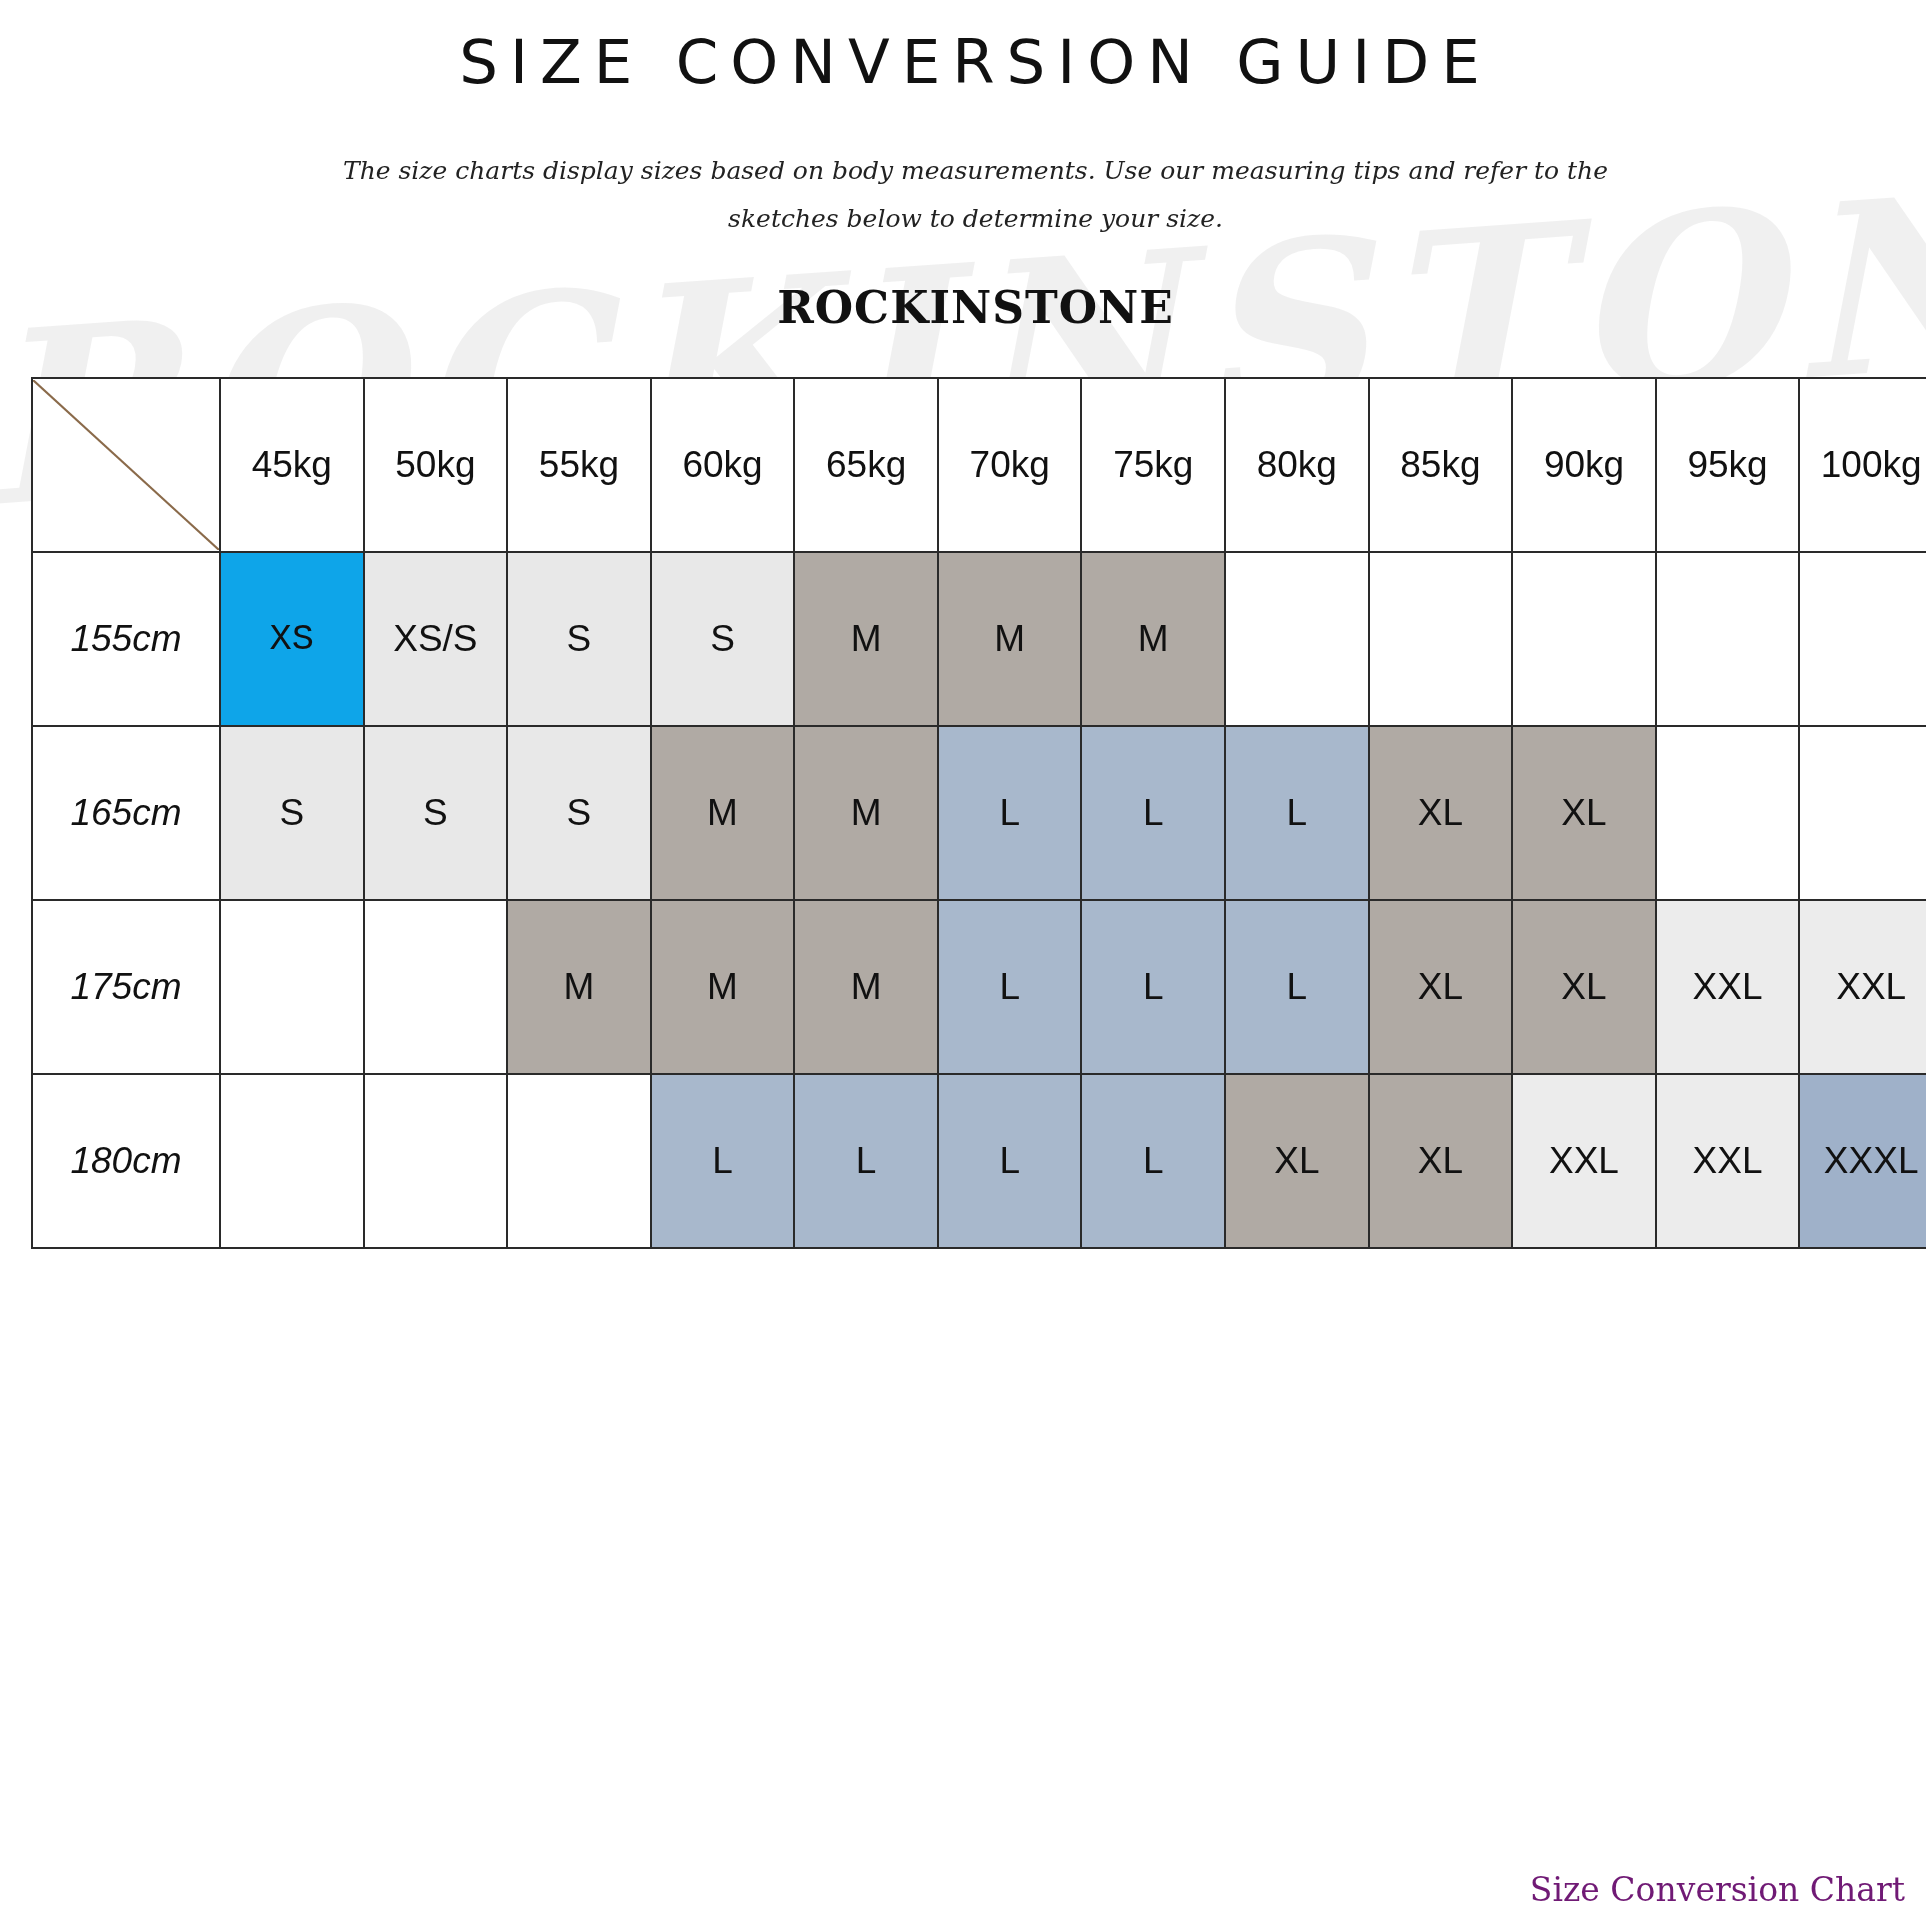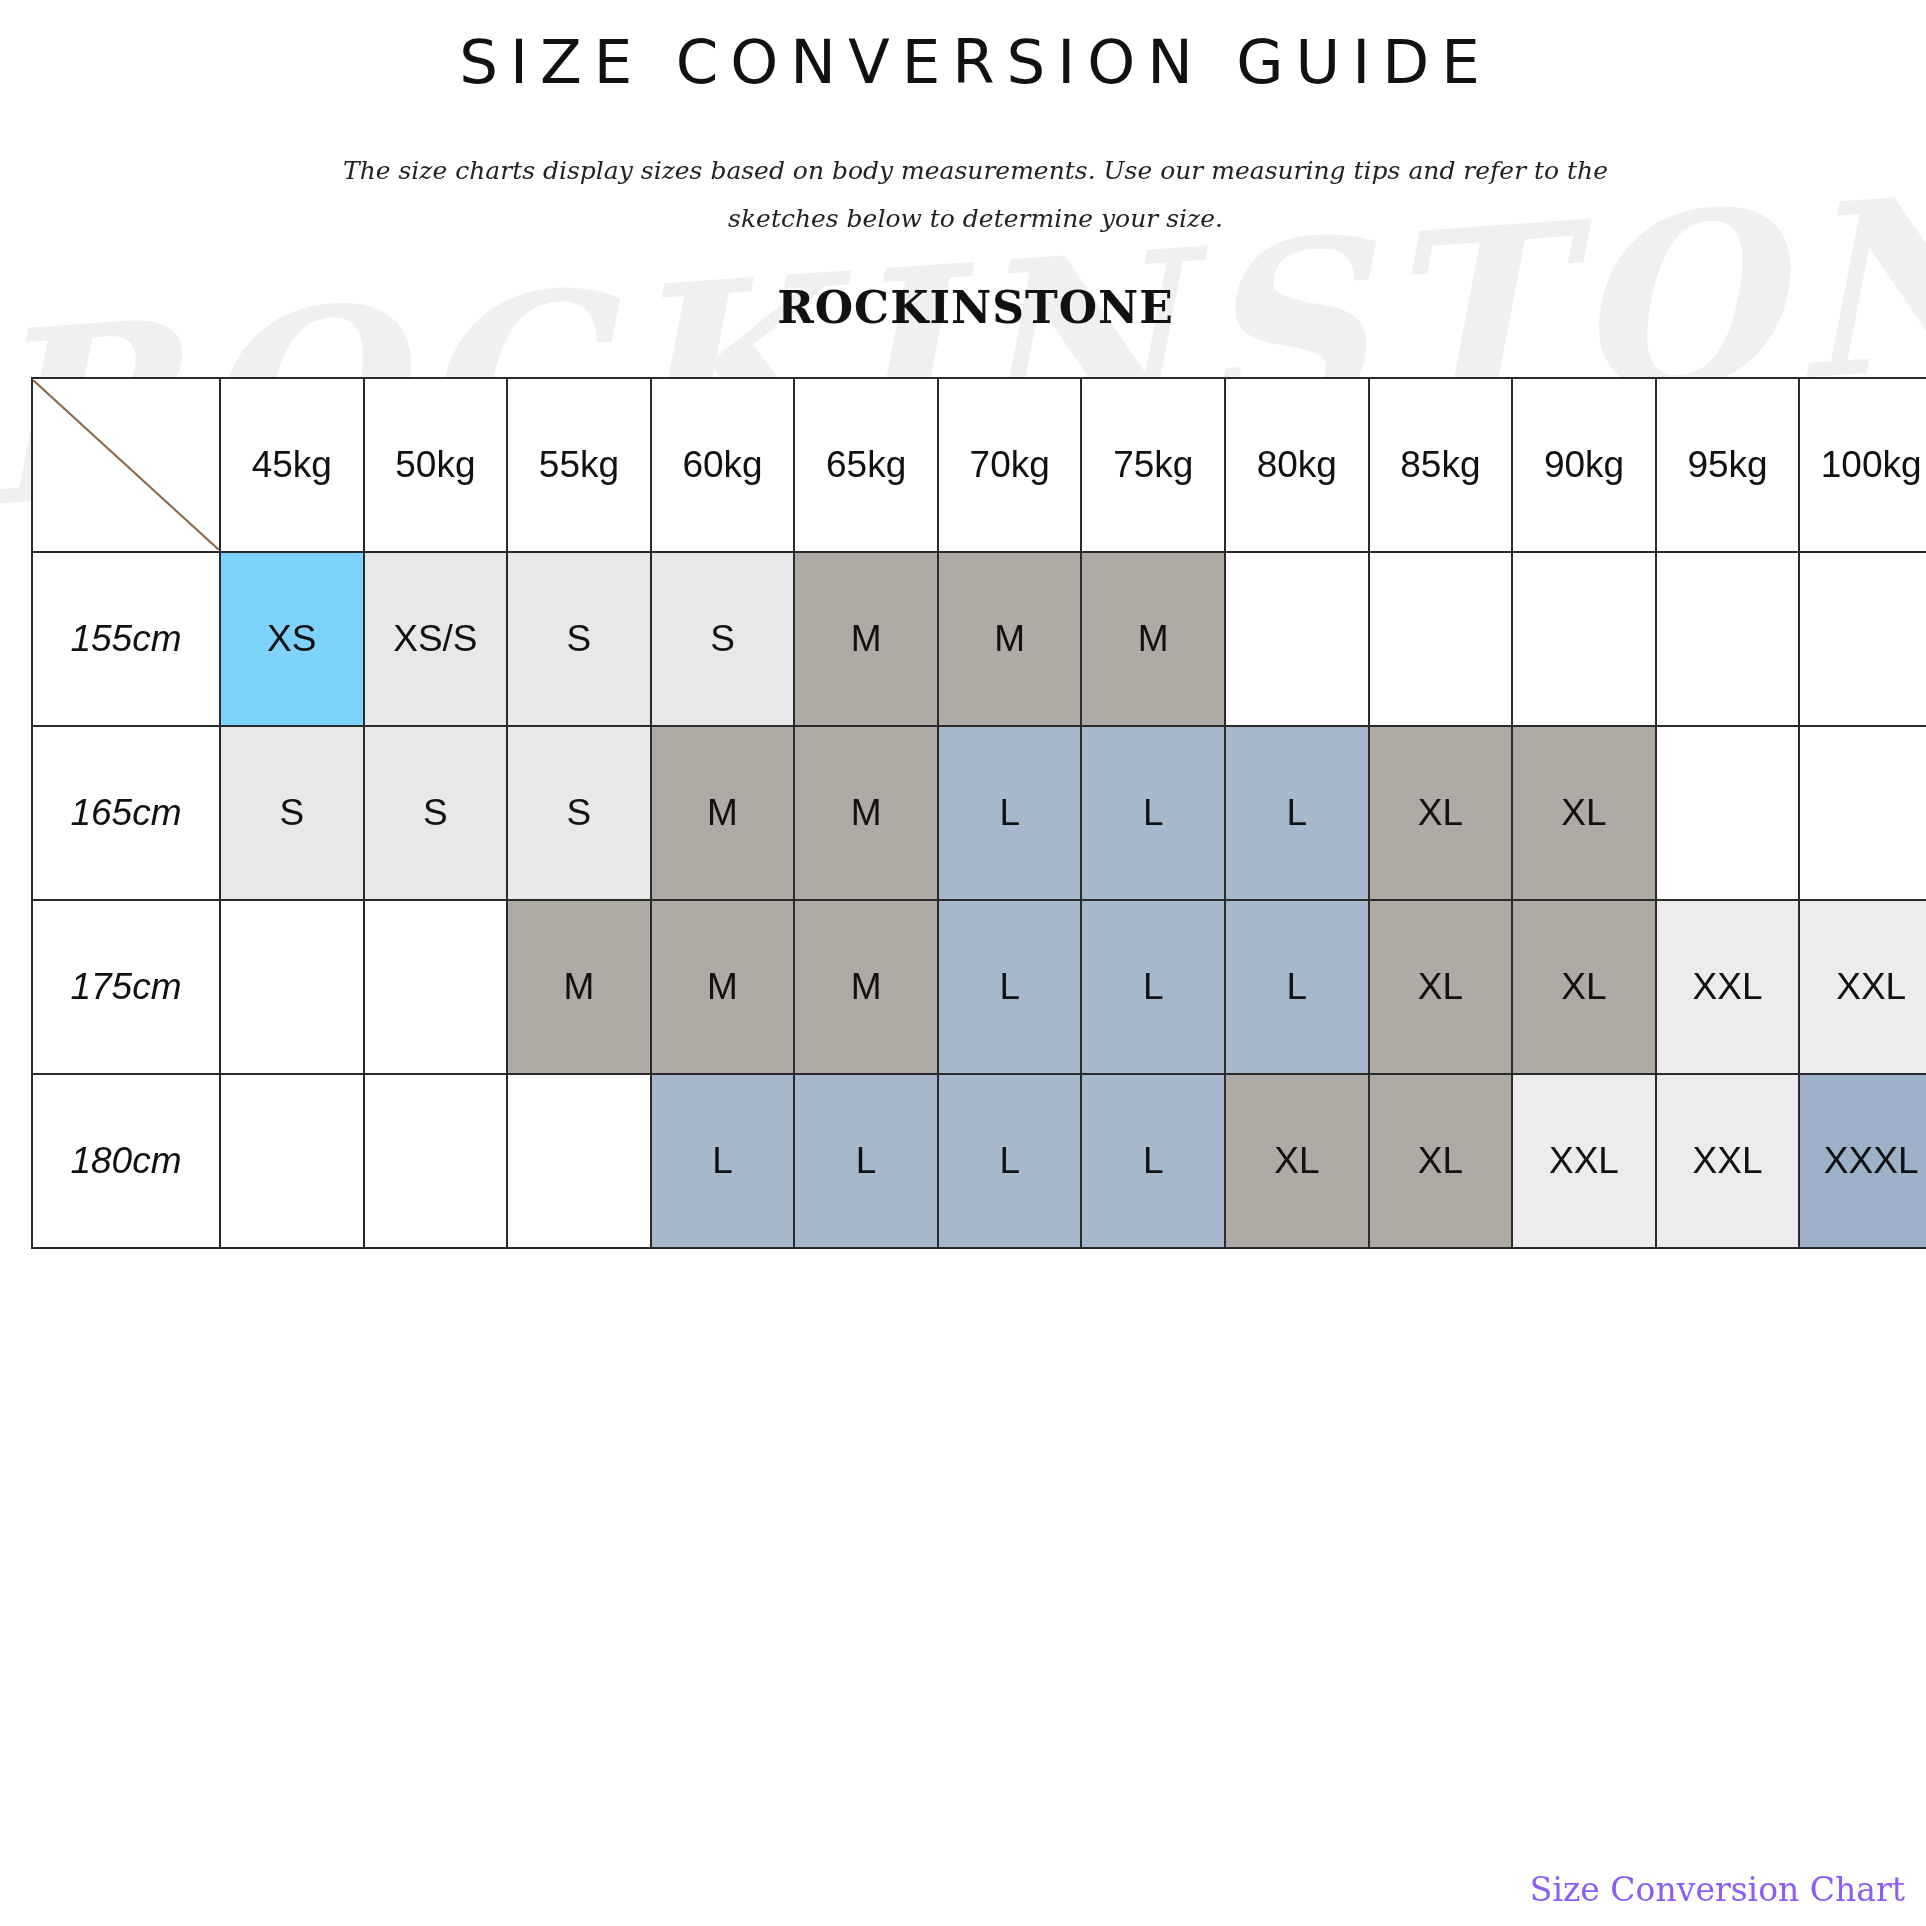--- a/index.html
+++ b/index.html
@@ -118,21 +118,21 @@
     width: 186px;
     font-style: italic;
   }
 
   .footer {
     position: absolute;
     right: 22px;
     bottom: 18px;
     font-family: "DejaVu Serif", serif;
     font-size: 33px;
-    color: #8b5cf6;
+    color: #701a75;
     z-index: 3;
   }
 </style>
 </head>
 <body>
 
 <div class="watermark">ROCKINSTONE</div>
 
 <div class="content">
 
@@ -160,21 +160,21 @@
         <td class="colhead">75kg</td>
         <td class="colhead">80kg</td>
         <td class="colhead">85kg</td>
         <td class="colhead">90kg</td>
         <td class="colhead">95kg</td>
         <td class="colhead">100kg</td>
       </tr>
 
       <tr>
         <td class="rowhead">155cm</td>
-        <td class="cell" style="background: #7dd3fc;">XS</td>
+        <td class="cell" style="background: #0ea5e9; font-family: Liberation Mono, monospace;">XS</td>
         <td class="cell" style="background: rgb(232, 232, 232);">XS/S</td>
         <td class="cell" style="background: rgb(232, 232, 232);">S</td>
         <td class="cell" style="background: rgb(232, 232, 232);">S</td>
         <td class="cell" style="background: rgb(176, 170, 164);">M</td>
         <td class="cell" style="background: rgb(176, 170, 164);">M</td>
         <td class="cell" style="background: rgb(176, 170, 164);">M</td>
         <td class="cell" style="background: rgb(255, 255, 255);"></td>
         <td class="cell" style="background: rgb(255, 255, 255);"></td>
         <td class="cell" style="background: rgb(255, 255, 255);"></td>
         <td class="cell" style="background: rgb(255, 255, 255);"></td>

